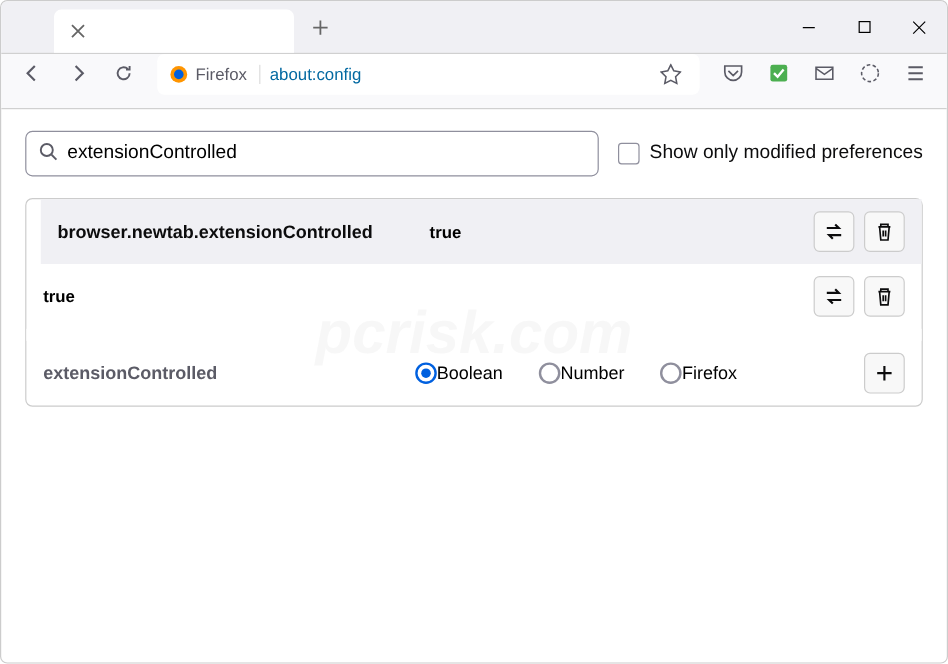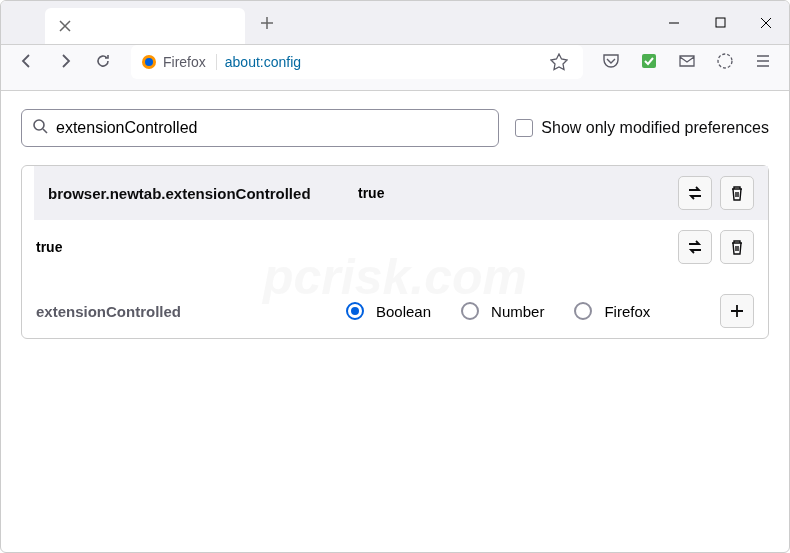--- a/index.html
+++ b/index.html
@@ -33,21 +33,21 @@
     .checkbox-label { font-size: 16px; color: #0c0c0d; }
     
     .prefs-table { border: 1px solid #ccc; border-radius: 6px; }
     .pref-row { display: flex; align-items: center; padding: 10px 14px; gap: 10px; }
     .pref-row.odd { background: #f0f0f4; margin-left: 12px; }
     .pref-row.new-pref { border-top: 10px solid #fff; }
     .pref-name { font-size: 15px; font-weight: 700; color: #0c0c0d; width: 300px; word-break: break-word; }
     .pref-value { font-size: 14px; font-weight: 700; flex: 1; }
     .pref-name-new { font-size: 15px; font-weight: 700; color: #5b5b66; width: 300px; }
     .radio-group { display: flex; gap: 30px; flex: 1; }
-    .radio-item { display: flex; align-items: center; gap: 12px; cursor: pointer; }
+    .radio-item { display: flex; align-items: center; gap: 0; cursor: pointer; }
     .radio { width: 18px; height: 18px; border: 2px solid #8f8f9d; border-radius: 50%; display: flex; align-items: center; justify-content: center; }
     .radio.checked { border-color: #0060df; }
     .radio.checked::after { content: ''; width: 8px; height: 8px; background: #0060df; border-radius: 50%; }
     .radio-label { font-size: 15px; }
     .action-btns { display: flex; gap: 8px; }
     .action-btn { width: 34px; height: 34px; border: 1px solid #ccc; border-radius: 5px; background: #f8f8f8; display: flex; align-items: center; justify-content: center; cursor: pointer; color: #0c0c0d; }
     
     .watermark { position: absolute; top: 50%; left: 50%; transform: translate(-50%, -50%); font-size: 50px; font-weight: 700; font-style: italic; color: rgba(200, 200, 200, 0.15); pointer-events: none; white-space: nowrap; }
   </style>
 </head>

